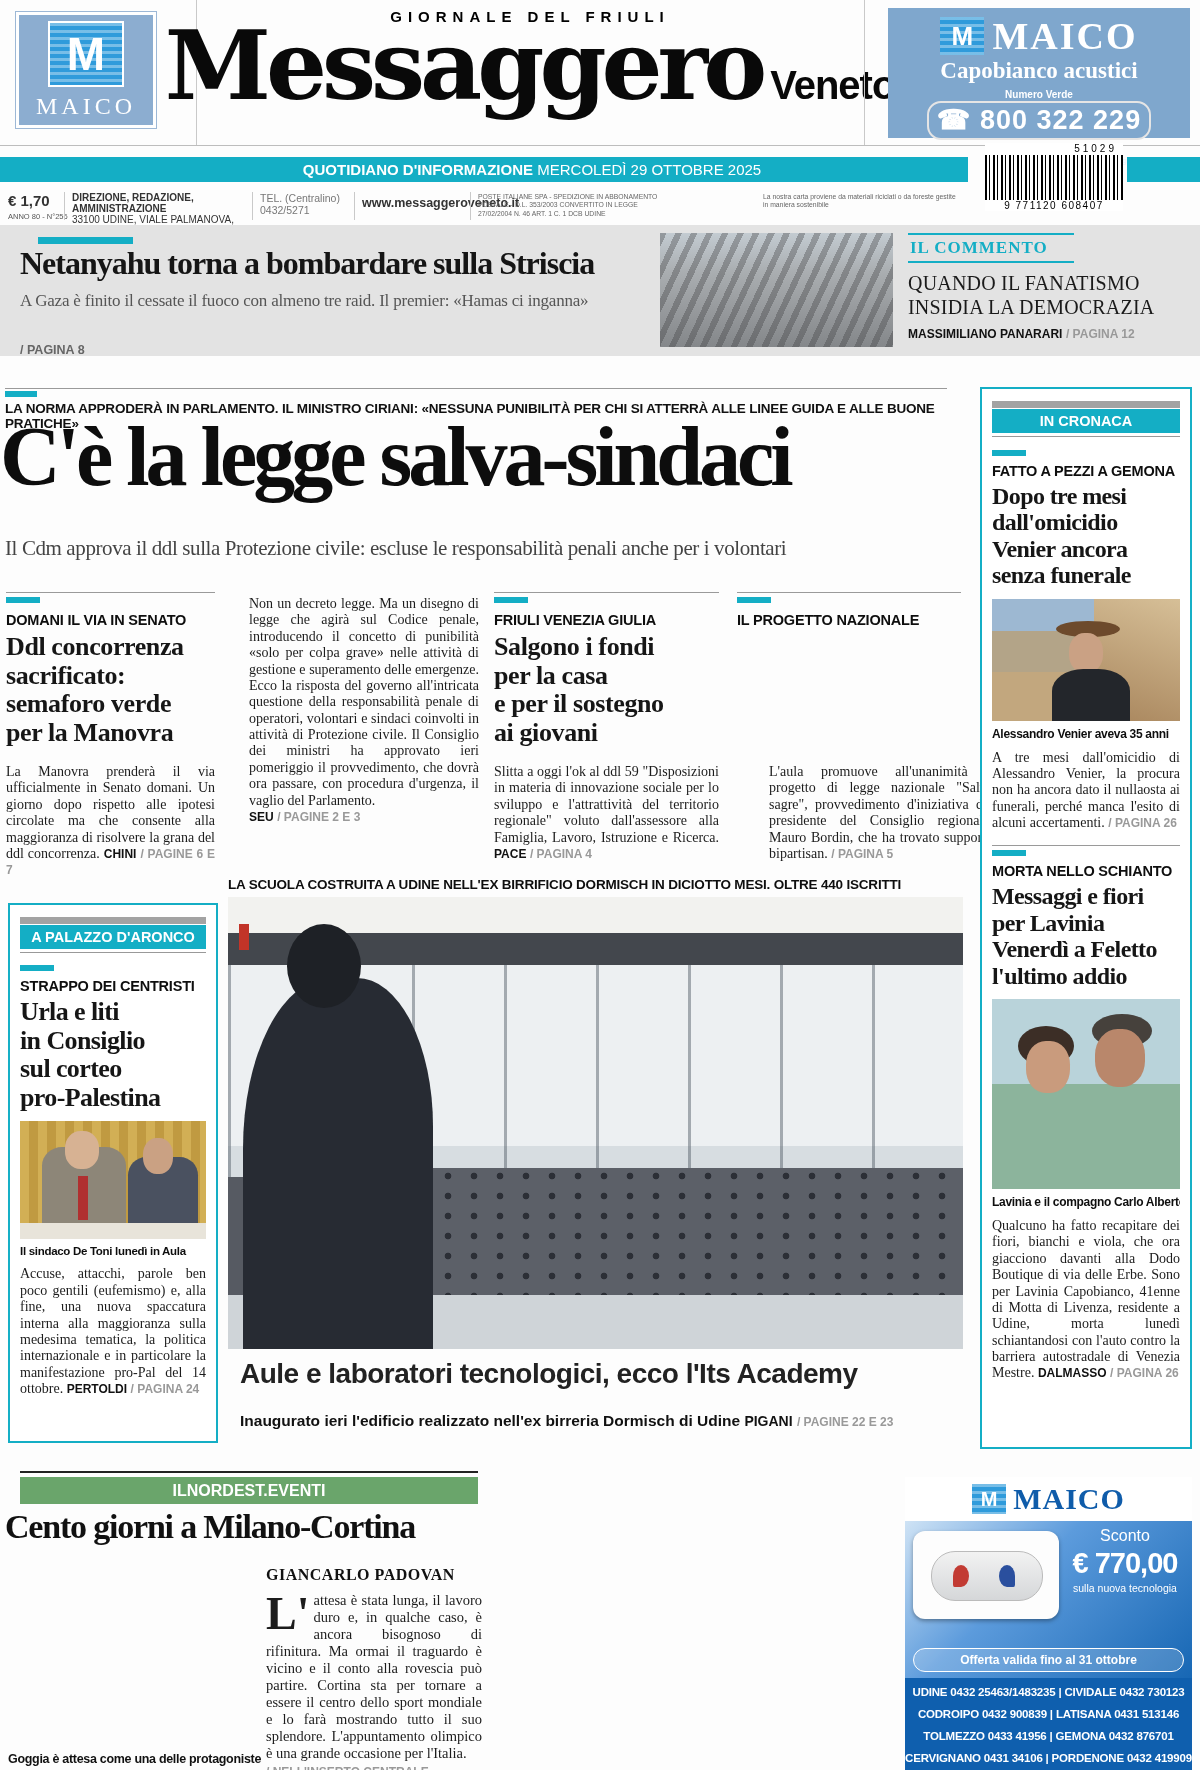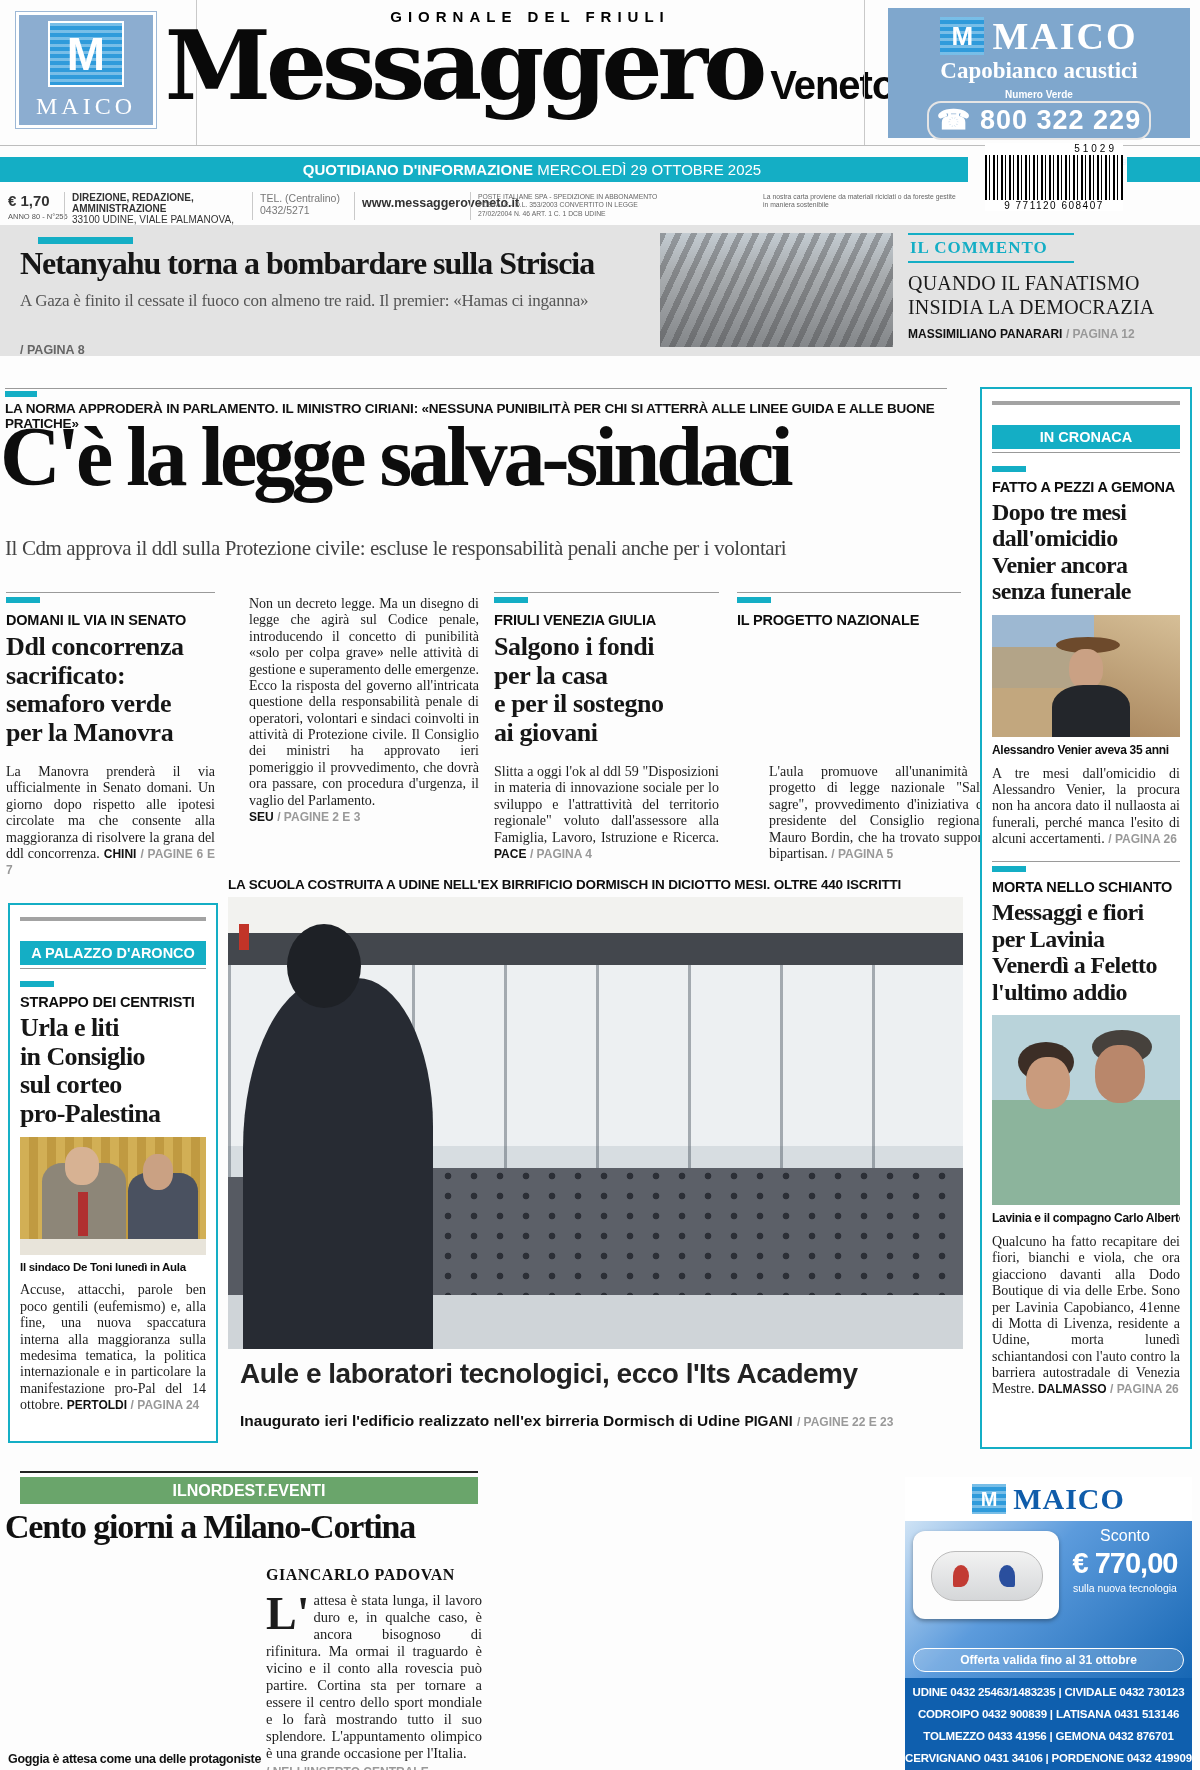--- a/index.html
+++ b/index.html
@@ -65,21 +65,21 @@
   
   .colrule{top:592px;background:#9a9a9a;height:1px;}
   .kick{font-size:14.5px;font-weight:bold;letter-spacing:-0.2px;color:#0e0e0e;}
   .t{font-family:"Liberation Serif",serif;font-weight:bold;color:#161616;white-space:pre-line;line-height:1.1;}
   .coltitle{font-size:26px;letter-spacing:-0.4px;}
   .body{font-family:"Liberation Serif",serif;font-size:14px;line-height:1.17;text-align:justify;color:#1c1c1c;hyphens:auto;}
   .by{font-weight:bold;font-family:"Liberation Sans",sans-serif;font-size:12px;color:#111;}
   .pg{font-family:"Liberation Sans",sans-serif;font-size:12px;color:#999;font-weight:bold;}
   
   .cybox{border:2px solid #14aec5;background:#fff;box-sizing:border-box;padding:0 10px;overflow:hidden;}
-  .seclabel{border-top:4px solid #a3a3a3;padding-top:20px;margin-top:12px;}
+  .seclabel{border-top:7px solid #a3a3a3;padding-top:1px;margin-top:12px;}
   .seclabel .bar{background:#14aec5;color:#fff;text-align:center;font-weight:bold;font-size:14.5px;padding:4px 0;}
   .seclabel .under{border-top:1px solid #999;margin-top:3px;}
   .railtitle{font-size:24px;letter-spacing:-0.6px;}
   .caption{font-weight:bold;font-size:12px;letter-spacing:-0.3px;white-space:nowrap;overflow:hidden;color:#0e0e0e;}
   .venier{height:122px;background:linear-gradient(180deg,#9db8d2 0 26%,#b3a488 26% 60%,#c2a77e 60% 100%);position:relative;}
   .venier .mtn{position:absolute;right:0;top:0;width:46%;height:100%;background:linear-gradient(200deg,#d6bf97,#a8855c);}
   .venier .hat{position:absolute;left:34%;top:18%;width:64px;height:16px;background:#6d4a2c;border-radius:50%;}
   .venier .face{position:absolute;left:41%;top:28%;width:34px;height:40px;background:#caa184;border-radius:45%;}
   .venier .torso{position:absolute;left:32%;top:58%;width:78px;height:55px;background:#23262b;border-radius:40% 40% 0 0;}
   .couple{height:190px;background:linear-gradient(180deg,#b9d3da 0 45%,#8cb49c 45% 100%);position:relative;}

